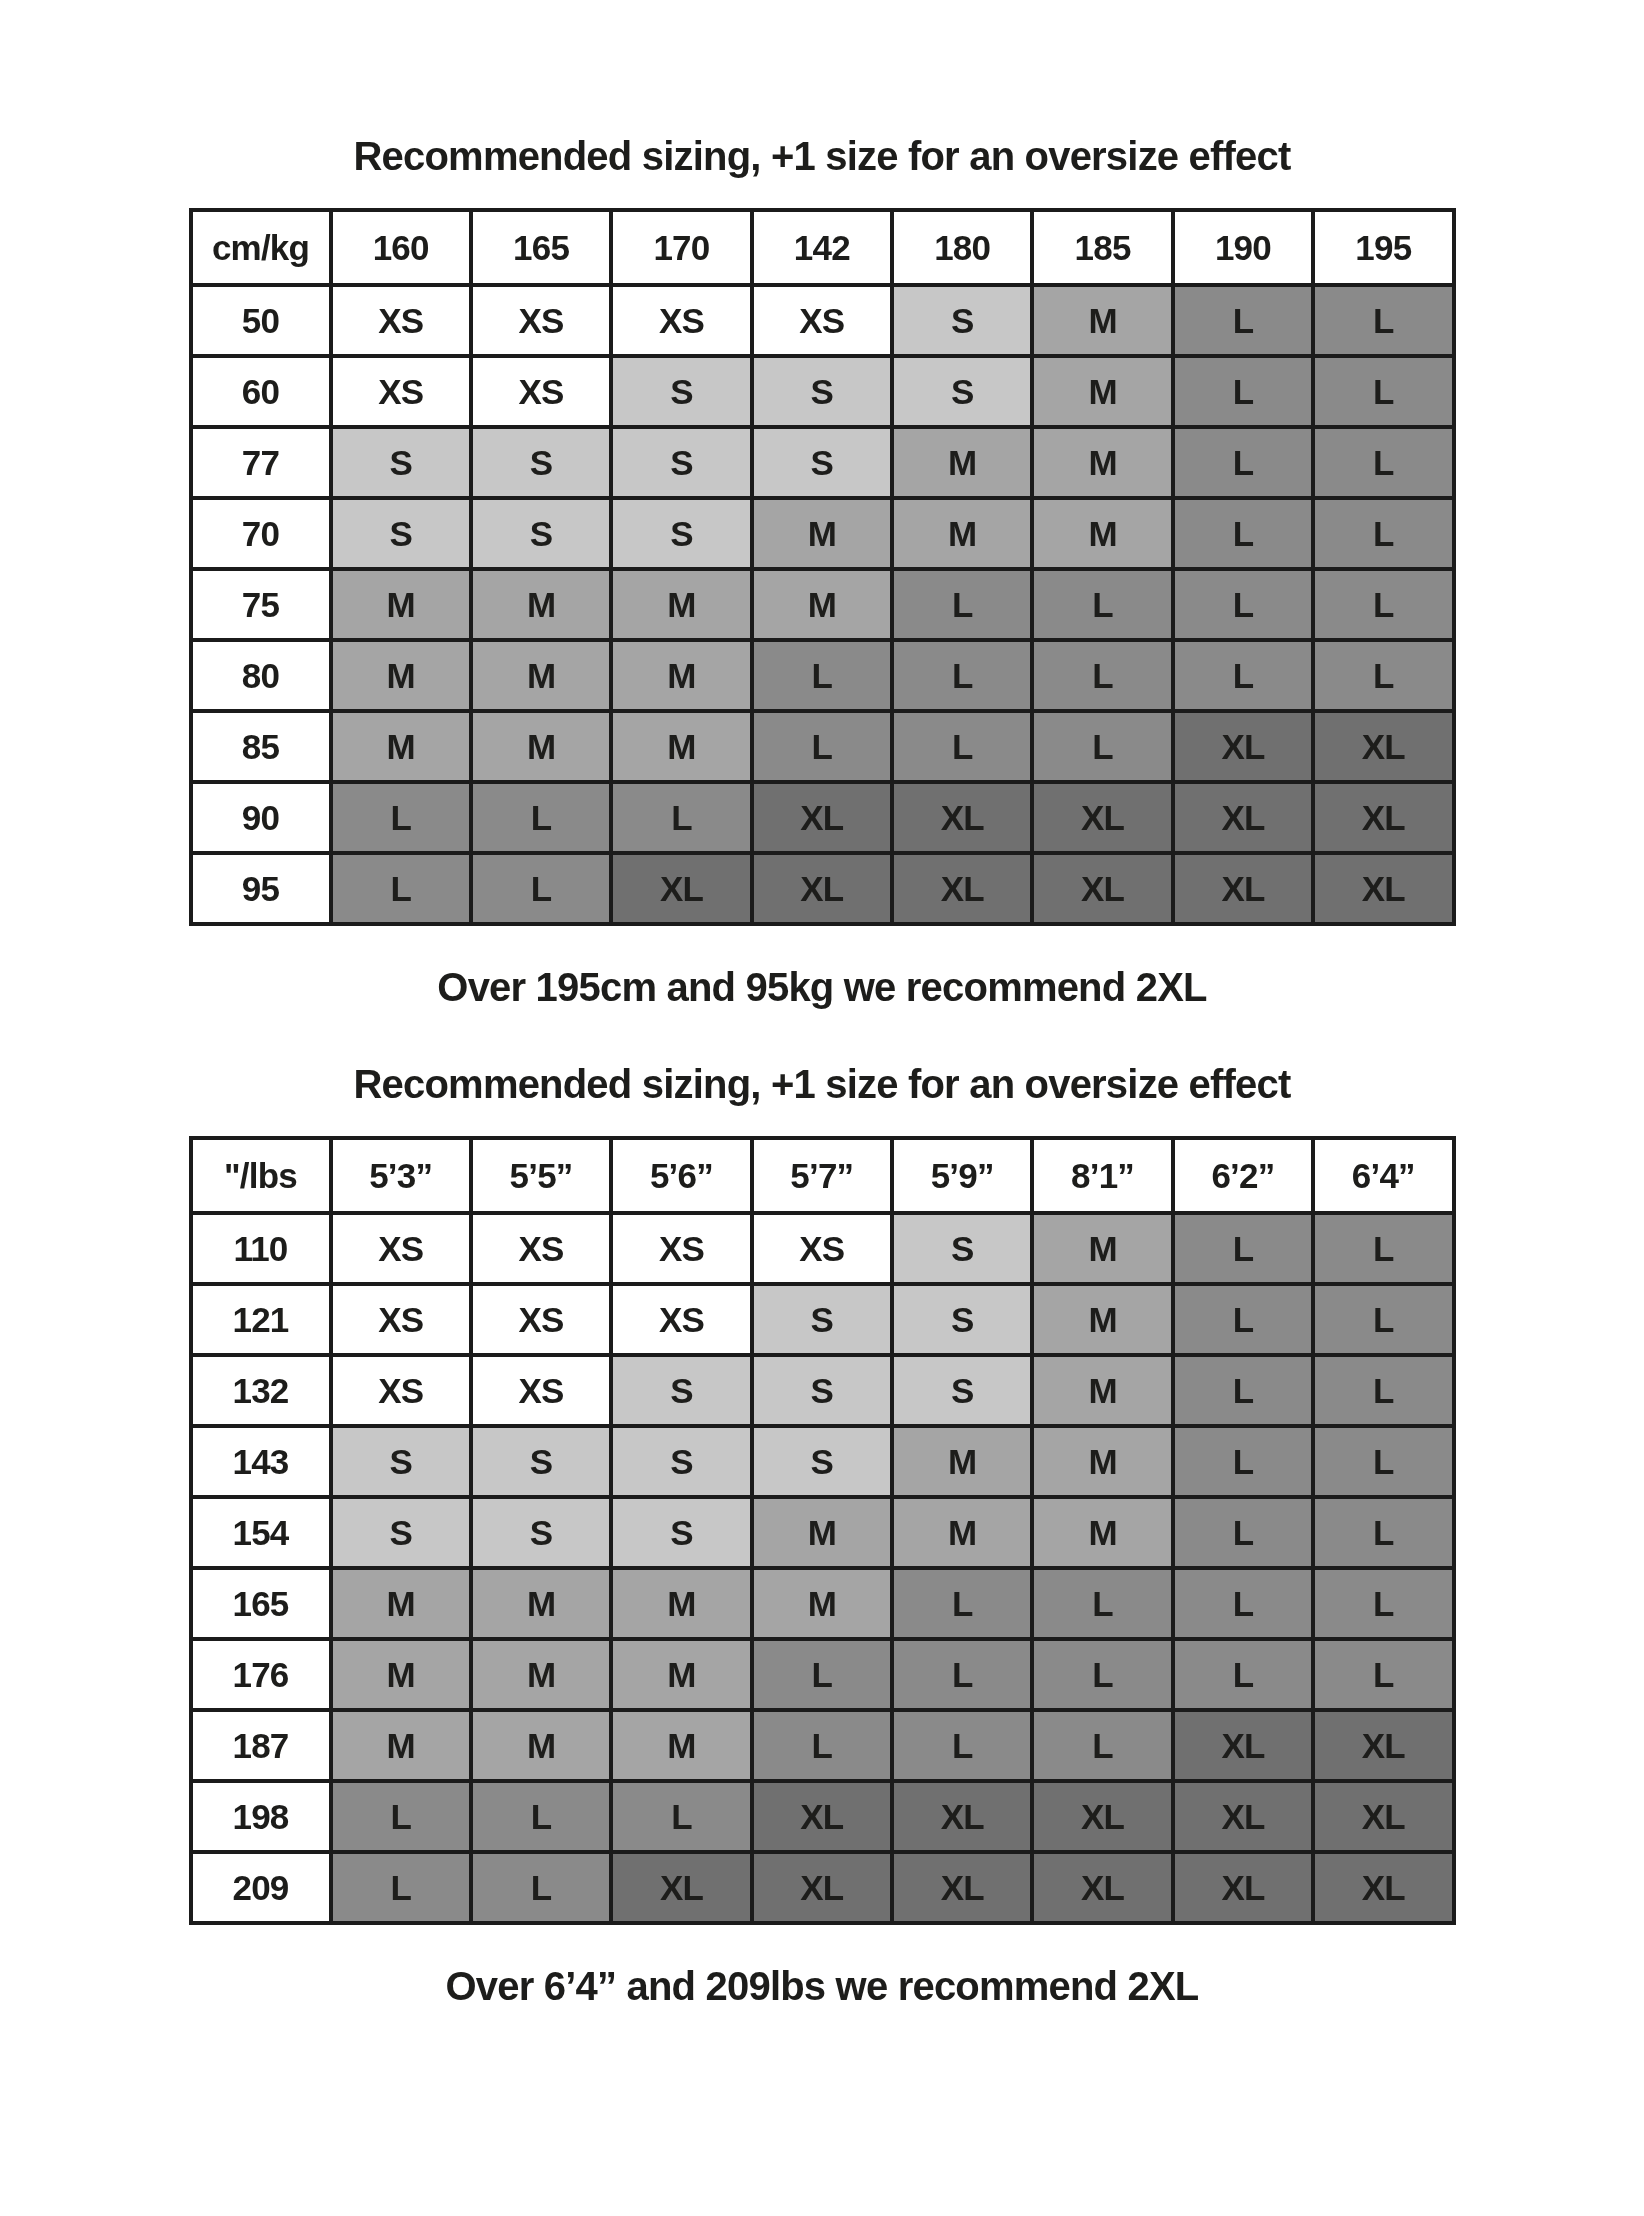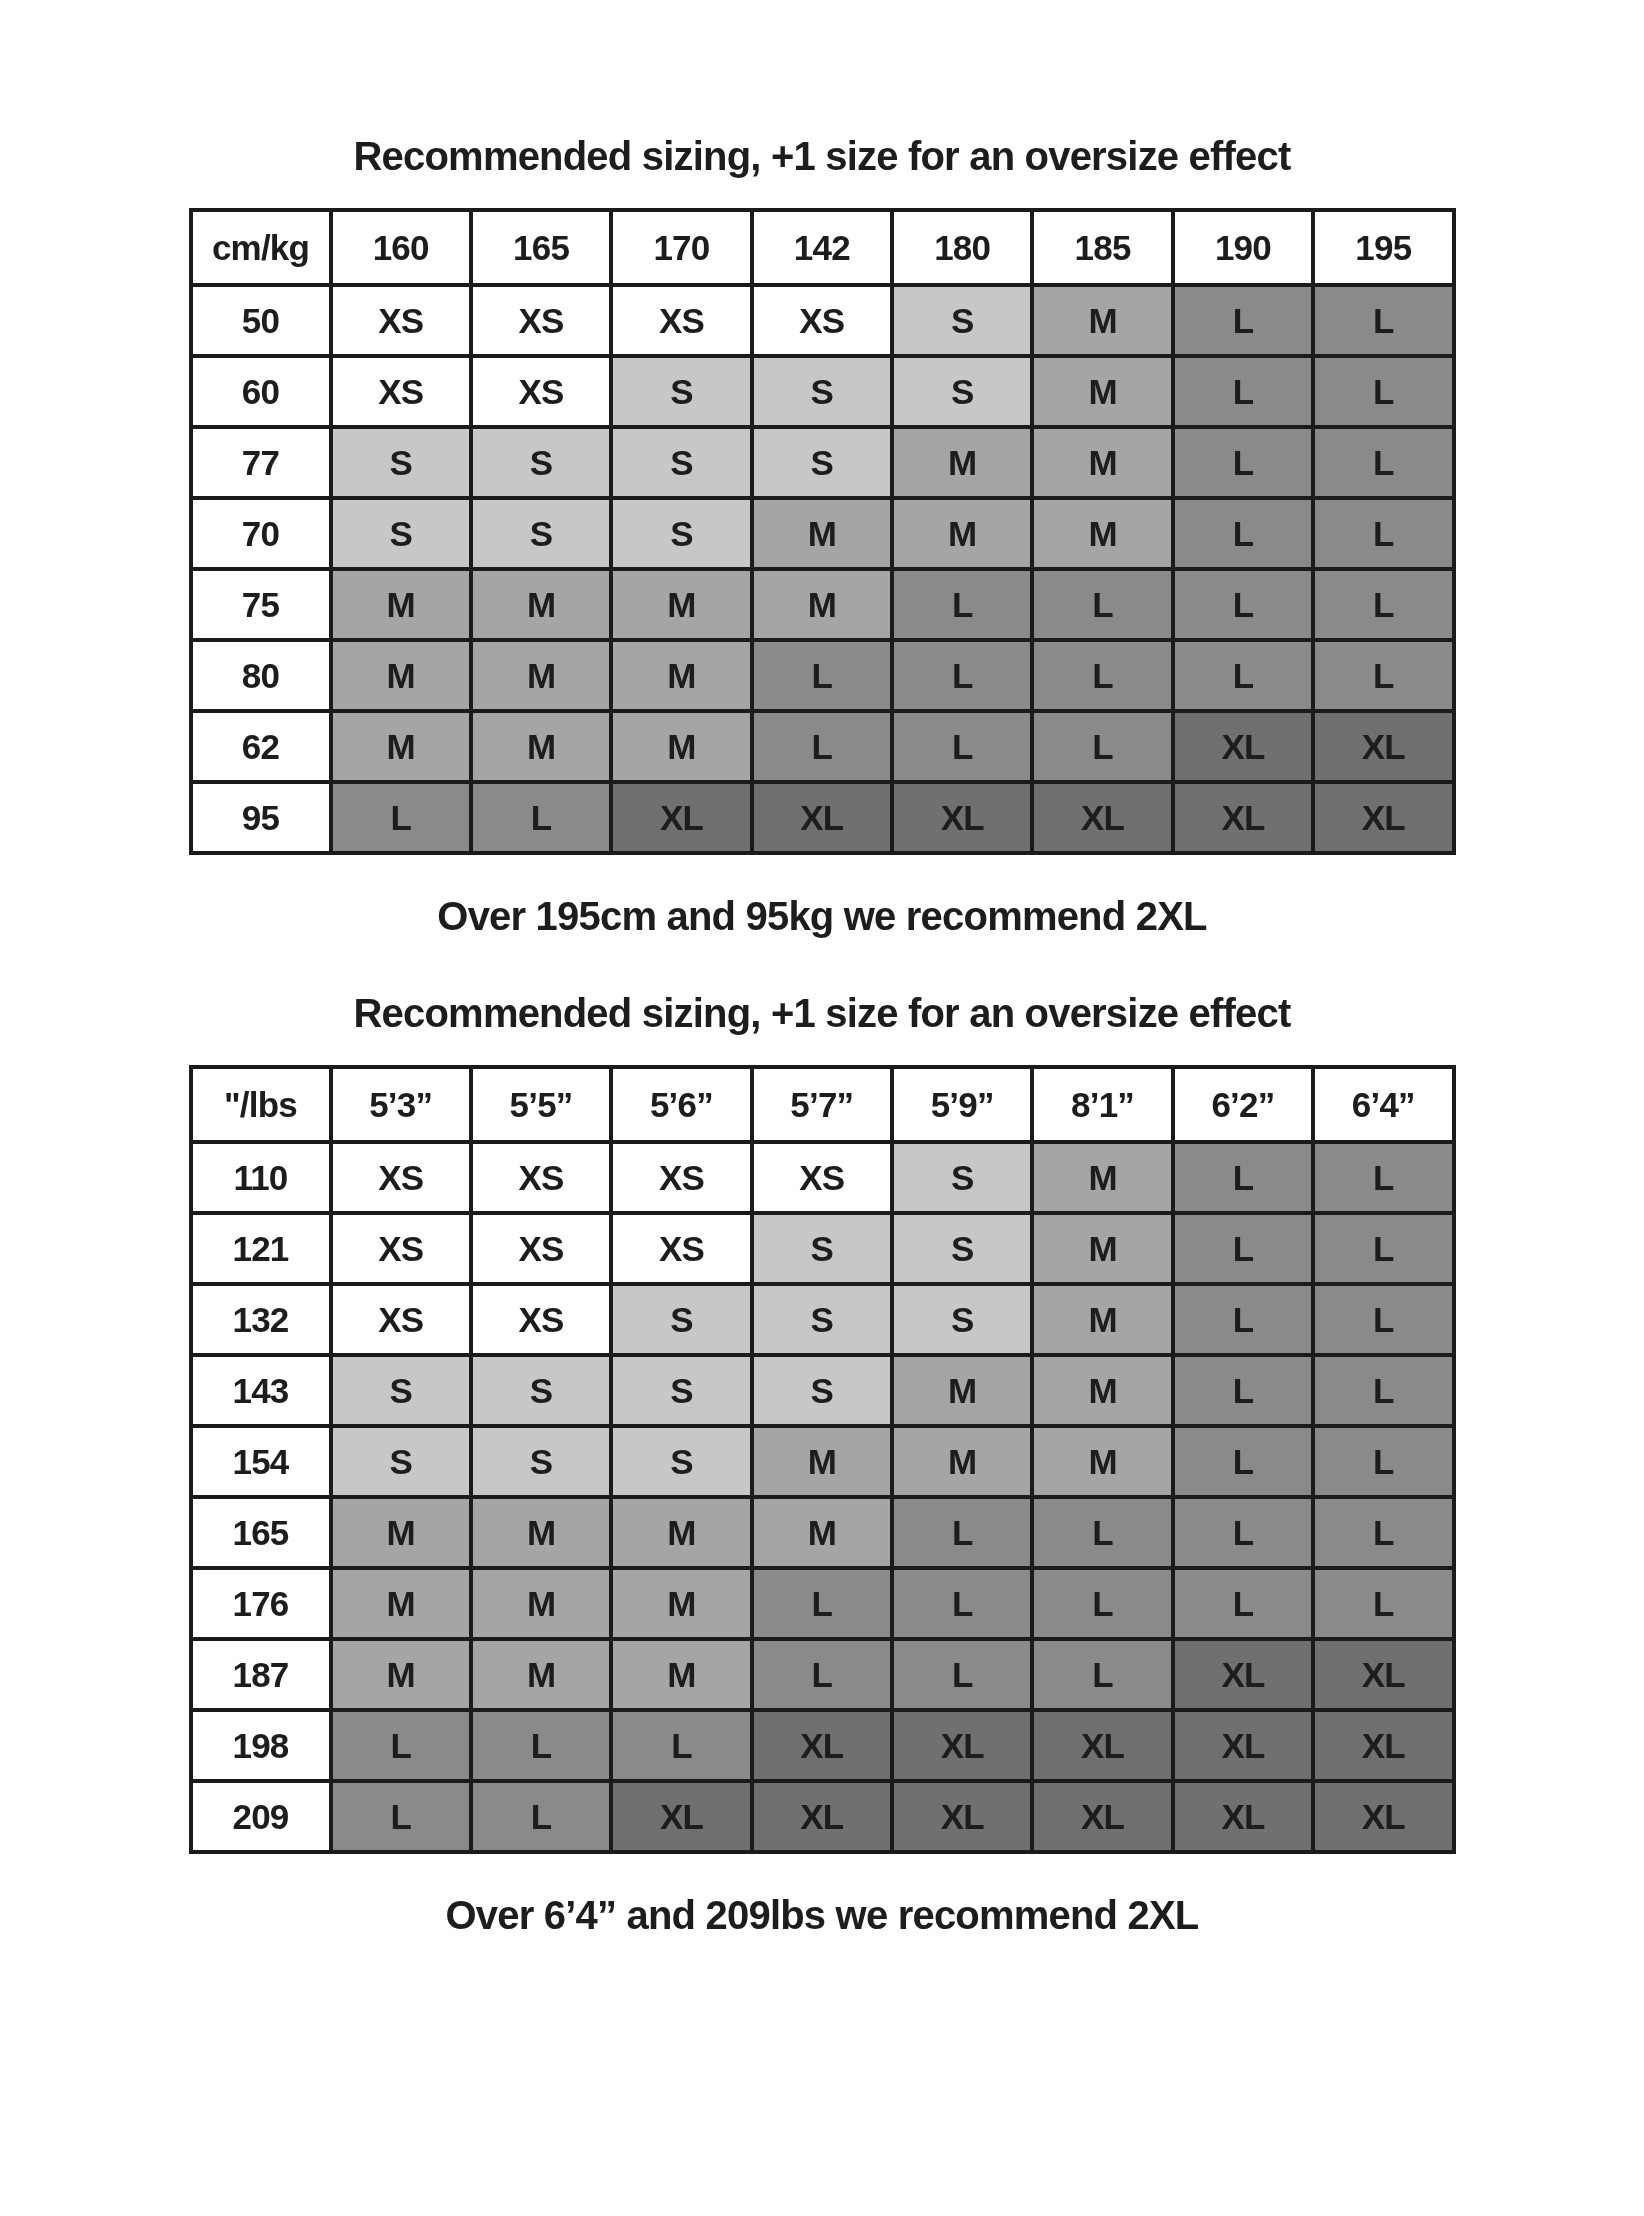--- a/index.html
+++ b/index.html
@@ -154,27 +154,38 @@
             <td style="background: rgb(165, 165, 165);">M</td>
             <td style="background: rgb(165, 165, 165);">M</td>
             <td style="background: rgb(165, 165, 165);">M</td>
             <td style="background: rgb(138, 138, 138);">L</td>
             <td style="background: rgb(138, 138, 138);">L</td>
             <td style="background: rgb(138, 138, 138);">L</td>
             <td style="background: rgb(138, 138, 138);">L</td>
             <td style="background: rgb(138, 138, 138);">L</td>
           </tr>
           <tr>
-            <th>62</th>
-            <td style="background: rgb(165, 165, 165);">M</td>
-            <td style="background: rgb(165, 165, 165);">M</td>
-            <td style="background: rgb(165, 165, 165);">M</td>
-            <td style="background: rgb(138, 138, 138);">L</td>
-            <td style="background: rgb(138, 138, 138);">L</td>
-            <td style="background: rgb(138, 138, 138);">L</td>
+            <th>85</th>
+            <td style="background: rgb(165, 165, 165);">M</td>
+            <td style="background: rgb(165, 165, 165);">M</td>
+            <td style="background: rgb(165, 165, 165);">M</td>
+            <td style="background: rgb(138, 138, 138);">L</td>
+            <td style="background: rgb(138, 138, 138);">L</td>
+            <td style="background: rgb(138, 138, 138);">L</td>
+            <td style="background: rgb(112, 112, 112);">XL</td>
+            <td style="background: rgb(112, 112, 112);">XL</td>
+          </tr>
+          <tr>
+            <th>90</th>
+            <td style="background: rgb(138, 138, 138);">L</td>
+            <td style="background: rgb(138, 138, 138);">L</td>
+            <td style="background: rgb(138, 138, 138);">L</td>
+            <td style="background: rgb(112, 112, 112);">XL</td>
+            <td style="background: rgb(112, 112, 112);">XL</td>
+            <td style="background: rgb(112, 112, 112);">XL</td>
             <td style="background: rgb(112, 112, 112);">XL</td>
             <td style="background: rgb(112, 112, 112);">XL</td>
           </tr>
           <tr>
             <th>95</th>
             <td style="background: rgb(138, 138, 138);">L</td>
             <td style="background: rgb(138, 138, 138);">L</td>
             <td style="background: rgb(112, 112, 112);">XL</td>
             <td style="background: rgb(112, 112, 112);">XL</td>
             <td style="background: rgb(112, 112, 112);">XL</td>

